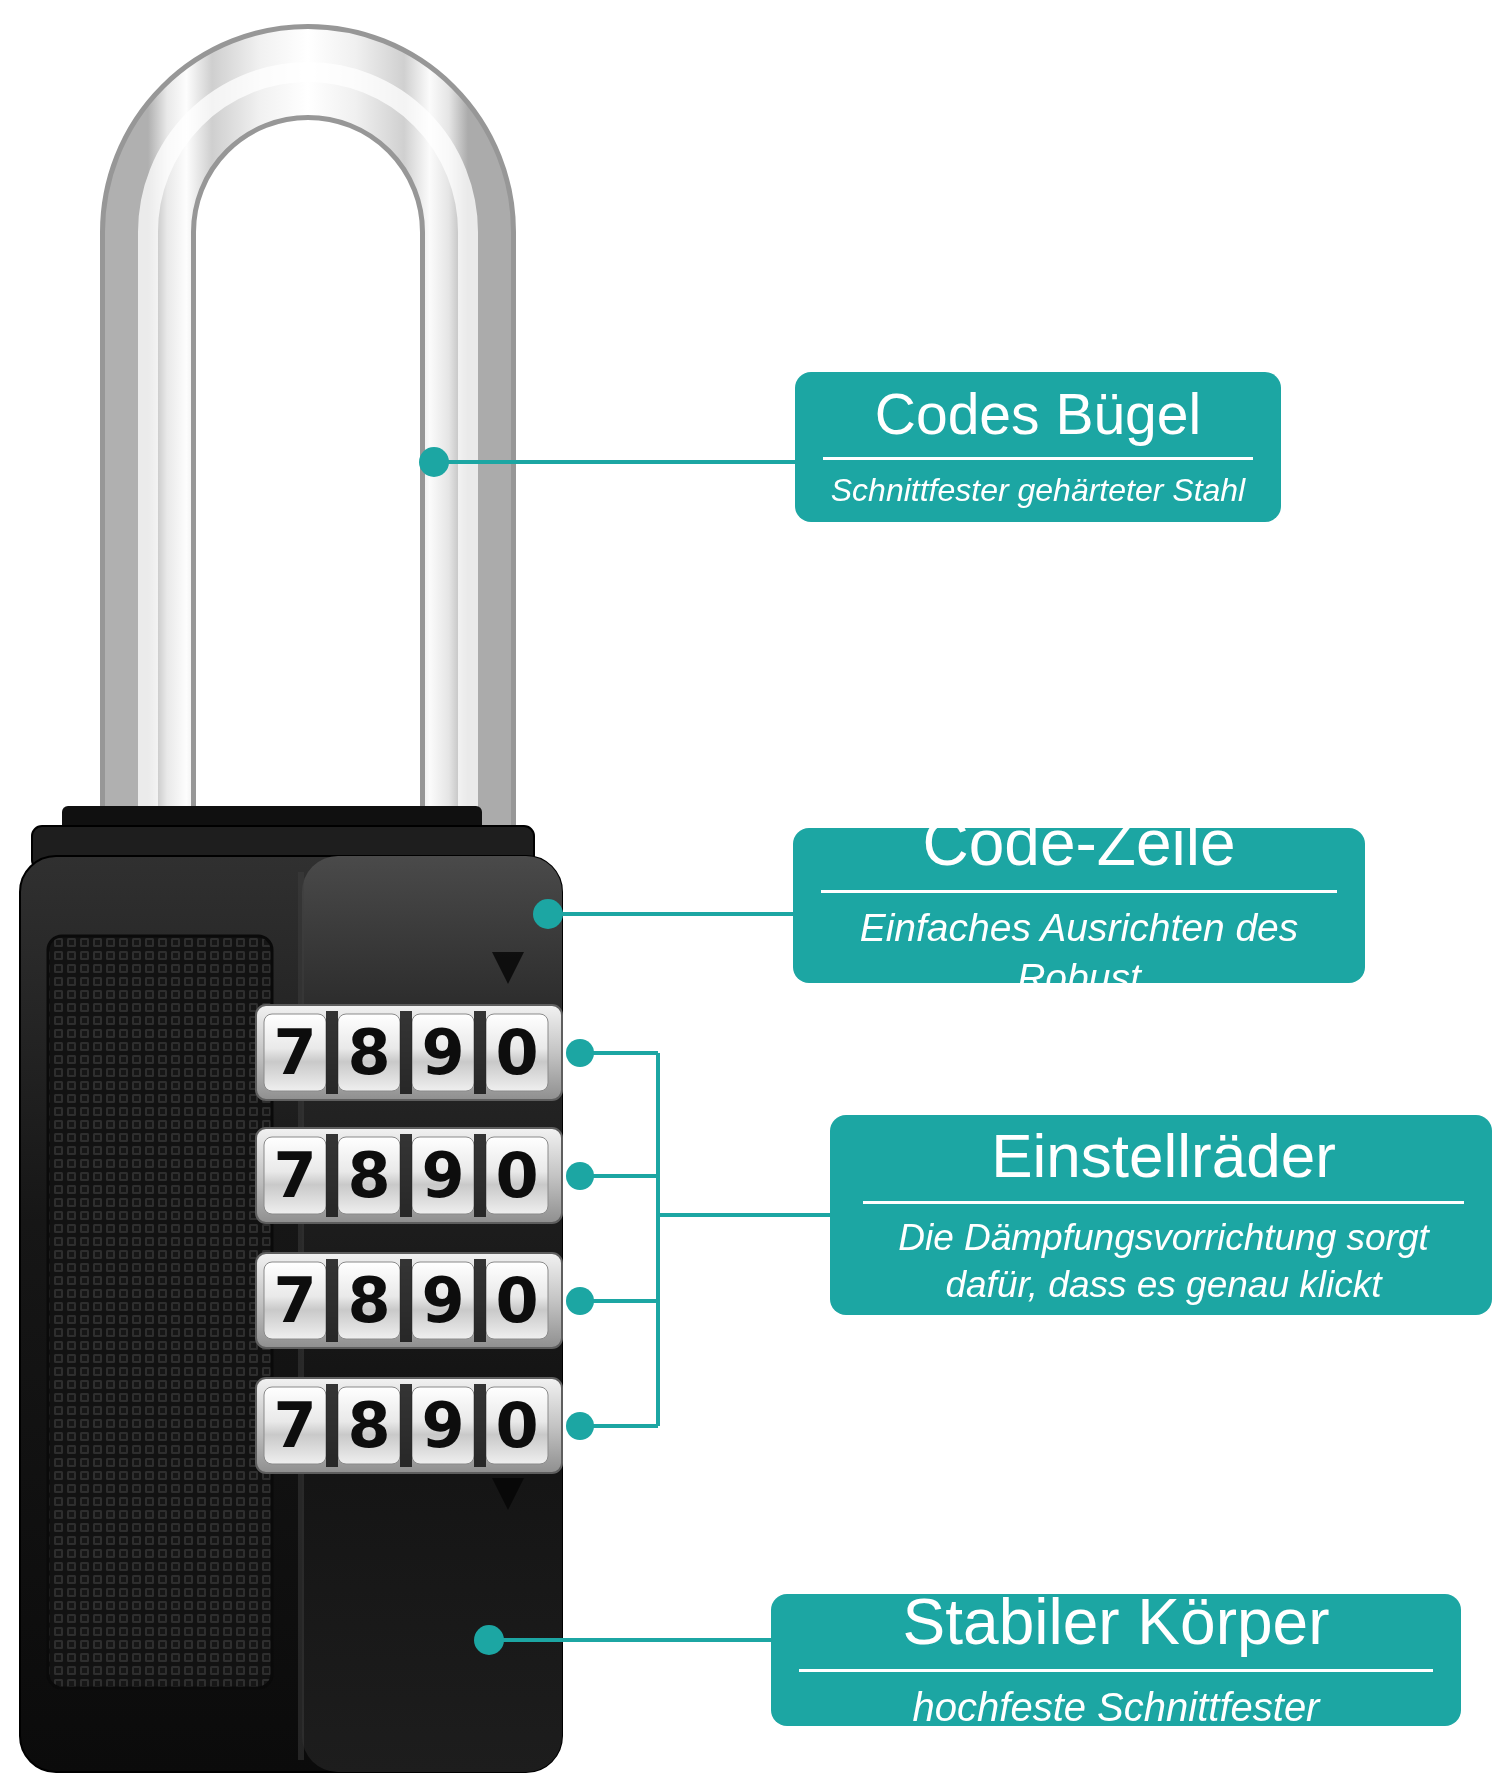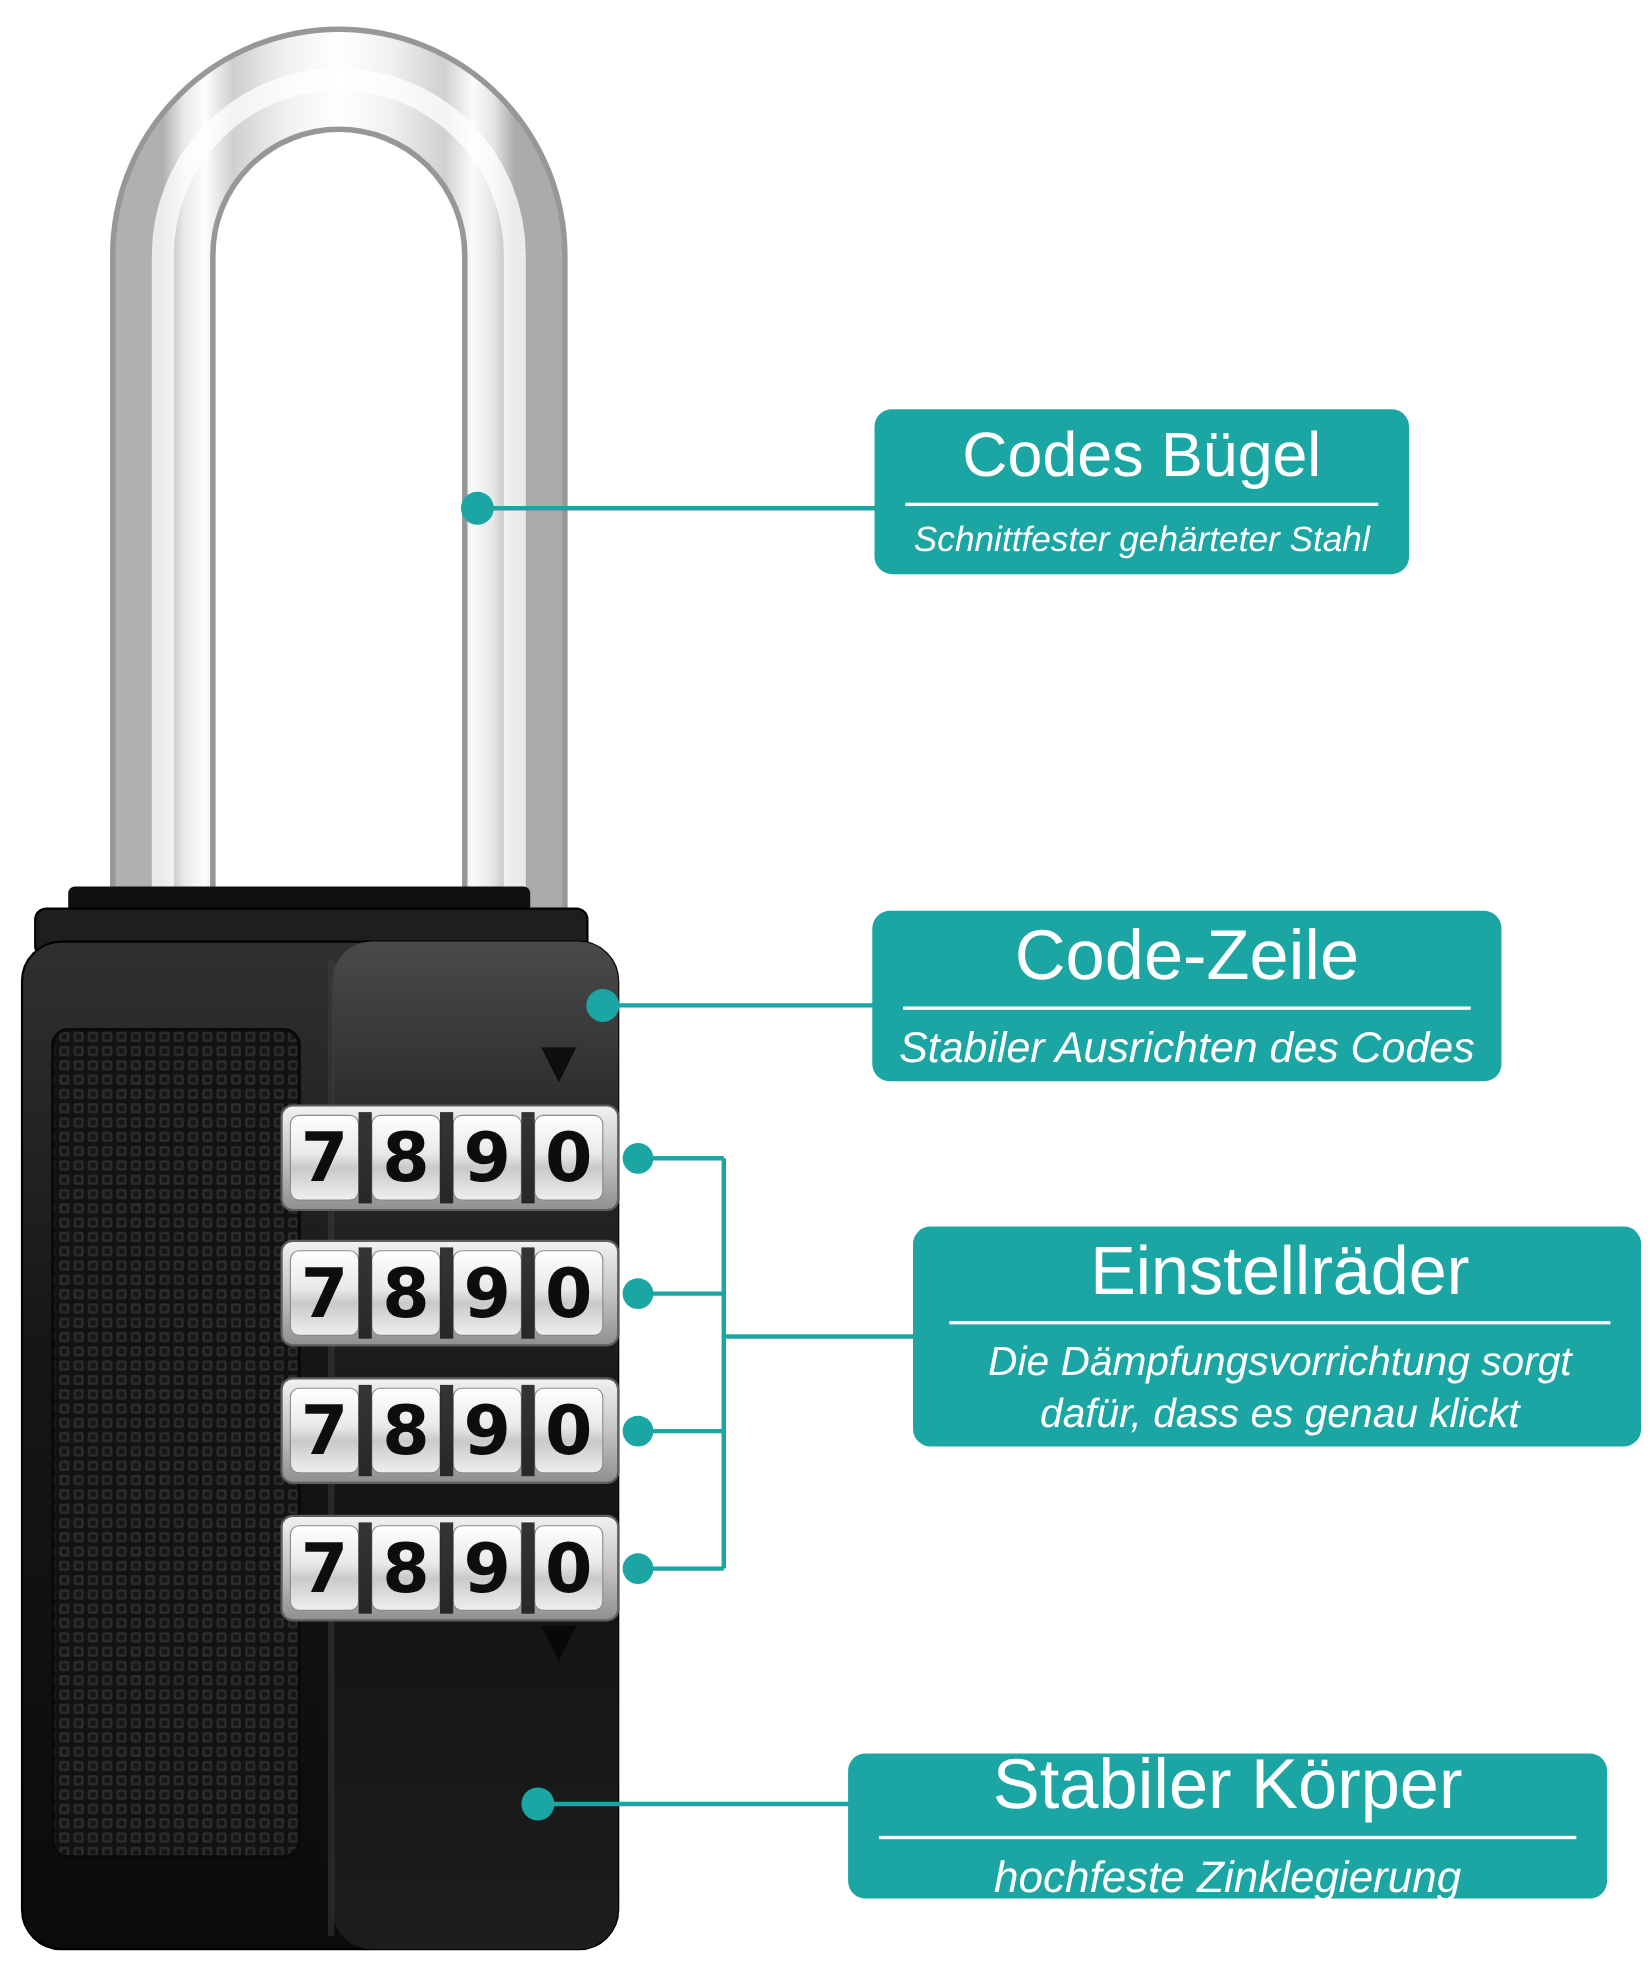--- a/index.html
+++ b/index.html
@@ -184,26 +184,26 @@
     </g>
   </svg>
 
   <div class="callout" id="c1">
     <div class="title">Codes Bügel</div>
     <div class="subtitle">Schnittfester gehärteter Stahl</div>
   </div>
 
   <div class="callout" id="c2">
     <div class="title">Code-Zeile</div>
-    <div class="subtitle">Stabiler Ausrichten des Codes</div>
+    <div class="subtitle">Einfaches Ausrichten des Robust</div>
   </div>
 
   <div class="callout" id="c3">
     <div class="title">Einstellräder</div>
     <div class="subtitle">Die Dämpfungsvorrichtung sorgt dafür, dass es genau klickt</div>
   </div>
 
   <div class="callout" id="c4">
     <div class="title">Stabiler Körper</div>
-    <div class="subtitle">hochfeste Zinklegierung</div>
+    <div class="subtitle">hochfeste Schnittfester</div>
   </div>
 
 </div>
 
 </body></html>

